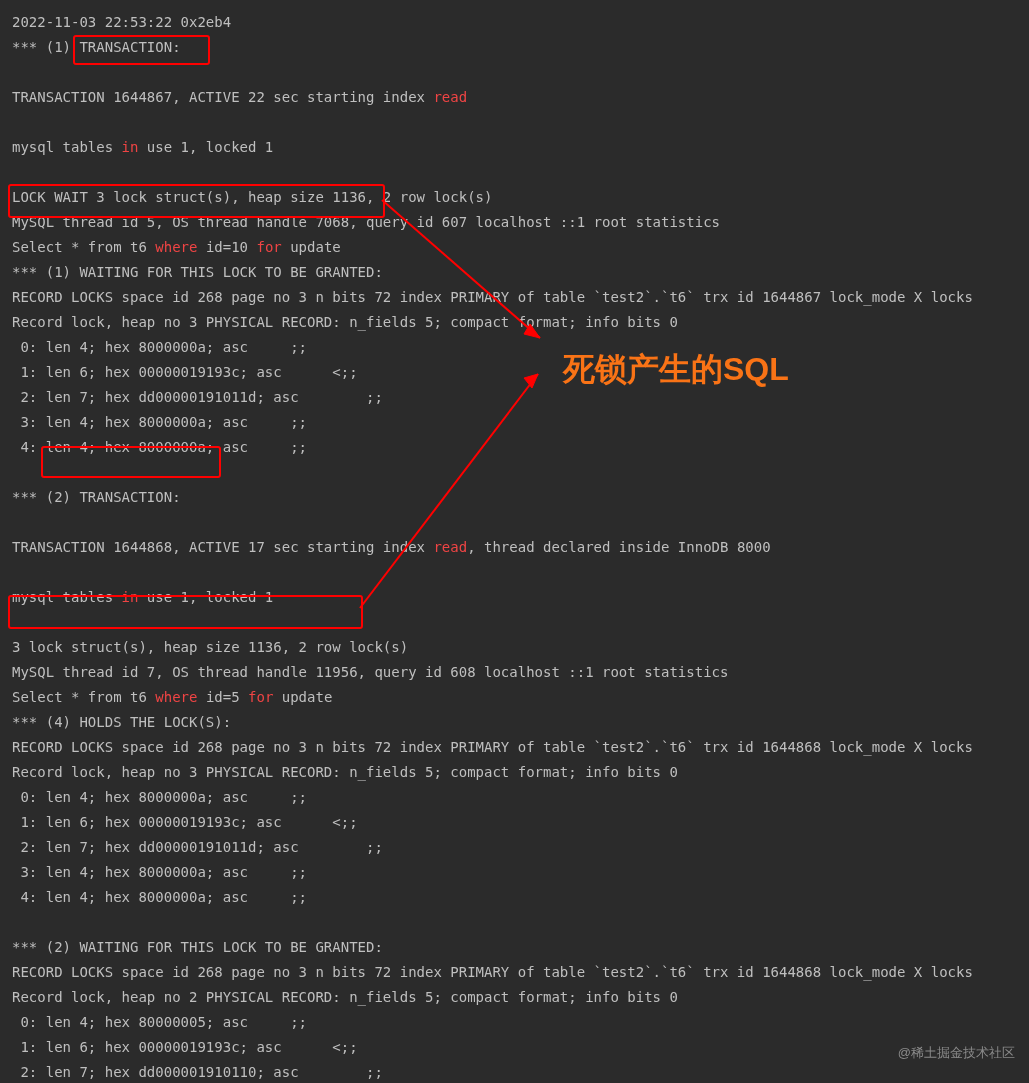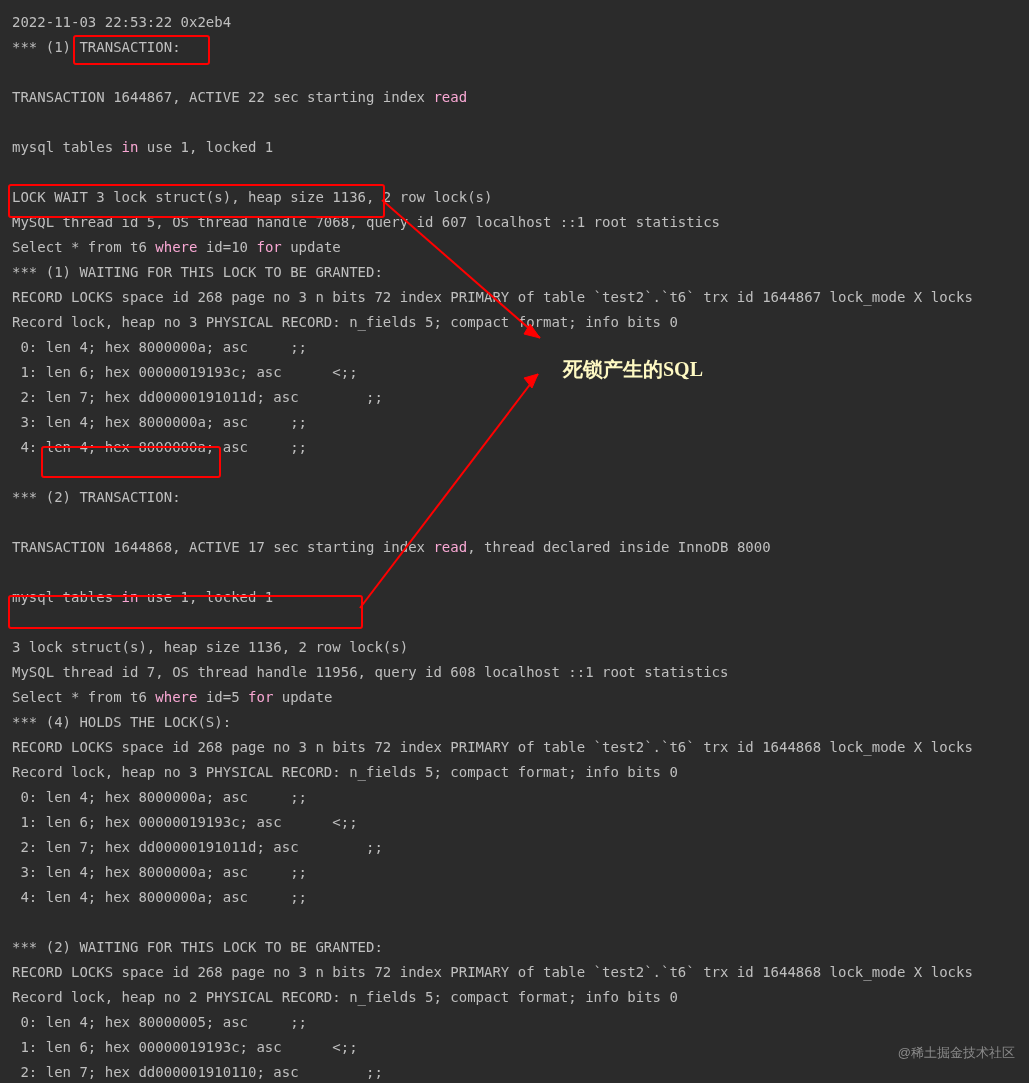--- a/index.html
+++ b/index.html
@@ -1,19 +1,19 @@
 <!DOCTYPE html>
 <html><head>
 <meta charset="utf-8">
 <style>
   html,body{margin:0;padding:0;background:#2b2b2b;color:#bfbfbf;font-family:Consolas,Menlo,monospace;font-size:14px;line-height:25px;width:1029px;height:1083px;overflow:hidden}
   .term{padding:10px 12px 0 12px;white-space:pre}
-  .kw{color:#f9a8d4}
+  .kw{color:#ef4444}
   .box{position:absolute;border:2px solid #ff0000;border-radius:3px;pointer-events:none}
-  .ann{position:absolute;color:#fef9c3;font-size:20px;font-family:Liberation Serif, serif;font-weight:600;pointer-events:none}
+  .ann{position:absolute;color:#f97316;font-size:32px;font-family:Liberation Sans, sans-serif;font-weight:600;pointer-events:none}
   .arrow{position:absolute;stroke:#ff0000;fill:#ff0000;pointer-events:none}
   .wm{position:absolute;right:14px;bottom:18px;color:#8a8a8a;font-size:13px;font-family:'Microsoft YaHei','PingFang SC',sans-serif}
 </style>
 </head>
 <body>
 
 <div class="term"><span>2022-11-03 22:53:22 0x2eb4</span>
 <span>*** (1) </span><span>TRANSACTION:</span>
 
 <span>TRANSACTION 1644867, ACTIVE 22 sec starting index </span><span class="kw">read</span>

